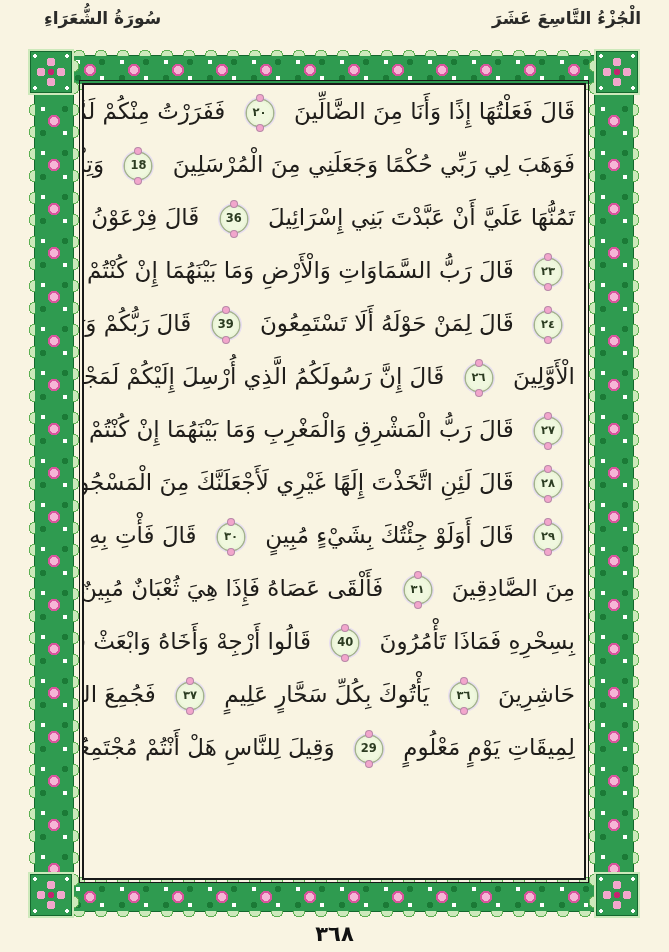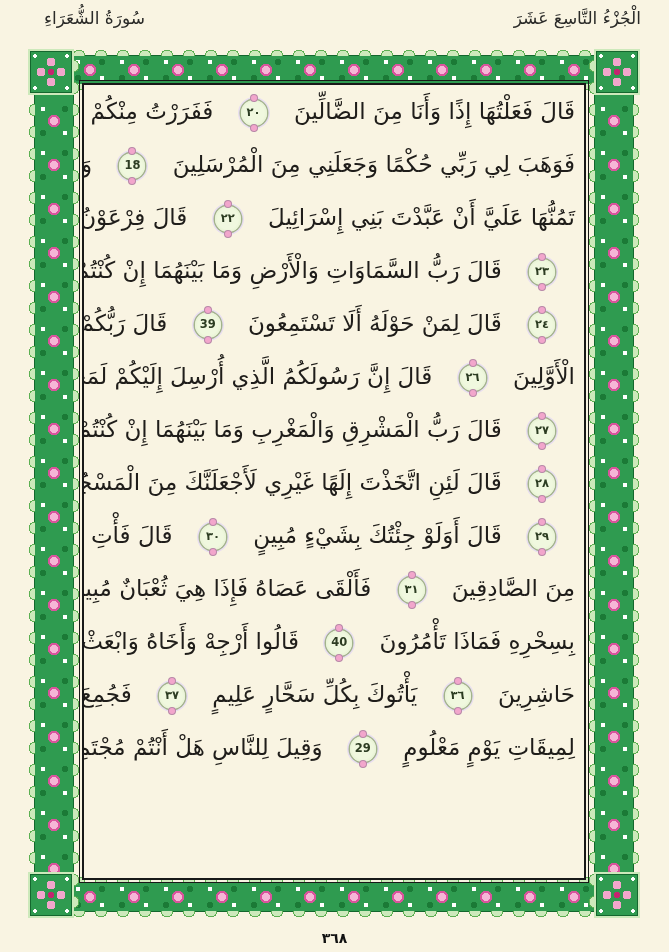--- a/index.html
+++ b/index.html
@@ -6,21 +6,21 @@
     --cream:#f9f4e2; --green:#2f9b50; --green-dark:#14672e; --green-pale:#cde9bb;
     --pink:#f2a6cc; --pink-deep:#d9549c; --ink:#1f1d1a;
   }
   *{margin:0;padding:0;box-sizing:border-box;}
   html,body{width:669px;height:952px;}
   body{
     position:relative;overflow:hidden;background:var(--cream);
     font-family:"DejaVu Sans","Liberation Sans",sans-serif;color:var(--ink);
   }
   
-  .hdr{position:absolute;top:8px;font-size:17px;font-weight:400;color:#2a2a28;white-space:nowrap;}
+  .hdr{position:absolute;top:8px;font-size:17px;font-weight:700;color:#2a2a28;white-space:nowrap;}
   .hdr-juz{right:28px;}
   .hdr-surah{left:44px;}
   
   .frame{position:absolute;left:34px;right:35px;top:55px;bottom:40px;background:var(--cream);}
   .band{position:absolute;background-color:var(--green);box-shadow:inset 0 0 0 1px var(--green-dark);}
   .band-top,.band-bottom{left:34px;right:34px;height:30px;
     background-image:
       radial-gradient(circle at 22px 15px, #f6b6d6 0 4px, var(--pink-deep) 4px 6px, rgba(0,0,0,0) 6.5px),
       radial-gradient(circle at 10px 7px, #ffffff 0 2.3px, rgba(0,0,0,0) 2.3px),
       radial-gradient(circle at 34px 23px, #ffffff 0 2.3px, rgba(0,0,0,0) 2.3px),
@@ -79,50 +79,50 @@
       radial-gradient(circle at 37px 5px, #ffffff 0 2px, rgba(0,0,0,0) 2px);}
   .c-tl{top:-4px;left:-4px;}  .c-tr{top:-4px;right:-4px;}
   .c-bl{bottom:-4px;left:-4px;} .c-br{bottom:-4px;right:-4px;}
   
   .text-area{position:absolute;left:48px;right:48px;top:28px;bottom:32px;background:var(--cream);
     border:2.5px solid #181818;outline:1px solid #181818;outline-offset:2px;
     padding:0 9px;overflow:hidden;}
   .line{height:53px;line-height:53px;font-size:23px;white-space:nowrap;
     text-align:justify;text-align-last:justify;color:var(--ink);}
   .ayah{display:inline-flex;align-items:center;justify-content:center;position:relative;
-    width:26px;height:26px;margin:0 20px;border-radius:50%;vertical-align:middle;
+    width:26px;height:26px;margin:0 14px;border-radius:50%;vertical-align:middle;
     background:radial-gradient(circle,#f0f8df 0 55%,#d9edc0 100%);
     box-shadow:0 0 0 1.5px #a3b38d,0 0 0 3px #e8def0;
     font-size:11.5px;font-weight:700;color:#2c3c22;line-height:1;text-align:center;text-align-last:center;}
   .ayah::before,.ayah::after{content:"";position:absolute;left:50%;transform:translateX(-50%);
     width:6px;height:6px;border-radius:50%;background:var(--pink);box-shadow:0 0 0 1px #b786a7;}
   .ayah::before{top:-5px;} .ayah::after{bottom:-5px;}
   
   .page-num{position:absolute;bottom:6px;left:0;right:0;text-align:center;
-    font-size:14px;font-weight:700;color:#111;letter-spacing:2px;}
+    font-size:21px;font-weight:700;color:#111;letter-spacing:2px;}
 </style>
 </head>
 <body>
 
 <div class="hdr hdr-juz">الْجُزْءُ التَّاسِعَ عَشَرَ</div>
 <div class="hdr hdr-surah">سُورَةُ الشُّعَرَاءِ</div>
 
 <div class="frame">
   <div class="band band-top"></div>
   <div class="band band-bottom"></div>
   <div class="band band-left"></div>
   <div class="band band-right"></div>
   <div class="corner c-tl"></div>
   <div class="corner c-tr"></div>
   <div class="corner c-bl"></div>
   <div class="corner c-br"></div>
   <div class="text-area">
       <div class="line"><span>قَالَ فَعَلْتُهَا إِذًا وَأَنَا مِنَ الضَّالِّينَ </span><span class="ayah">٢٠</span><span> فَفَرَرْتُ مِنْكُمْ لَمَّا خِفْتُكُمْ</span></div>
       <div class="line"><span>فَوَهَبَ لِي رَبِّي حُكْمًا وَجَعَلَنِي مِنَ الْمُرْسَلِينَ </span><span class="ayah">18</span><span> وَتِلْكَ نِعْمَةٌ</span></div>
-      <div class="line"><span>تَمُنُّهَا عَلَيَّ أَنْ عَبَّدْتَ بَنِي إِسْرَائِيلَ </span><span class="ayah">٢٢</span><span> قَالَ فِرْعَوْنُ وَمَا رَبُّ الْعَالَمِينَ</span></div>
+      <div class="line"><span>تَمُنُّهَا عَلَيَّ أَنْ عَبَّدْتَ بَنِي إِسْرَائِيلَ </span><span class="ayah">36</span><span> قَالَ فِرْعَوْنُ وَمَا رَبُّ الْعَالَمِينَ</span></div>
       <div class="line"><span class="ayah">٢٣</span><span> قَالَ رَبُّ السَّمَاوَاتِ وَالْأَرْضِ وَمَا بَيْنَهُمَا إِنْ كُنْتُمْ مُوقِنِينَ</span></div>
       <div class="line"><span class="ayah">٢٤</span><span> قَالَ لِمَنْ حَوْلَهُ أَلَا تَسْتَمِعُونَ </span><span class="ayah">39</span><span> قَالَ رَبُّكُمْ وَرَبُّ آبَائِكُمُ</span></div>
       <div class="line"><span>الْأَوَّلِينَ </span><span class="ayah">٢٦</span><span> قَالَ إِنَّ رَسُولَكُمُ الَّذِي أُرْسِلَ إِلَيْكُمْ لَمَجْنُونٌ</span></div>
       <div class="line"><span class="ayah">٢٧</span><span> قَالَ رَبُّ الْمَشْرِقِ وَالْمَغْرِبِ وَمَا بَيْنَهُمَا إِنْ كُنْتُمْ تَعْقِلُونَ</span></div>
       <div class="line"><span class="ayah">٢٨</span><span> قَالَ لَئِنِ اتَّخَذْتَ إِلَهًا غَيْرِي لَأَجْعَلَنَّكَ مِنَ الْمَسْجُونِينَ</span></div>
       <div class="line"><span class="ayah">٢٩</span><span> قَالَ أَوَلَوْ جِئْتُكَ بِشَيْءٍ مُبِينٍ </span><span class="ayah">٣٠</span><span> قَالَ فَأْتِ بِهِ إِنْ كُنْتَ</span></div>
       <div class="line"><span>مِنَ الصَّادِقِينَ </span><span class="ayah">٣١</span><span> فَأَلْقَى عَصَاهُ فَإِذَا هِيَ ثُعْبَانٌ مُبِينٌ </span><span class="ayah">٣٢</span></div>
       <div class="line"><span>بِسِحْرِهِ فَمَاذَا تَأْمُرُونَ </span><span class="ayah">40</span><span> قَالُوا أَرْجِهْ وَأَخَاهُ وَابْعَثْ فِي الْمَدَائِنِ</span></div>
       <div class="line"><span>حَاشِرِينَ </span><span class="ayah">٣٦</span><span> يَأْتُوكَ بِكُلِّ سَحَّارٍ عَلِيمٍ </span><span class="ayah">٣٧</span><span> فَجُمِعَ السَّحَرَةُ</span></div>
       <div class="line"><span>لِمِيقَاتِ يَوْمٍ مَعْلُومٍ </span><span class="ayah">29</span><span> وَقِيلَ لِلنَّاسِ هَلْ أَنْتُمْ مُجْتَمِعُونَ </span></div>

